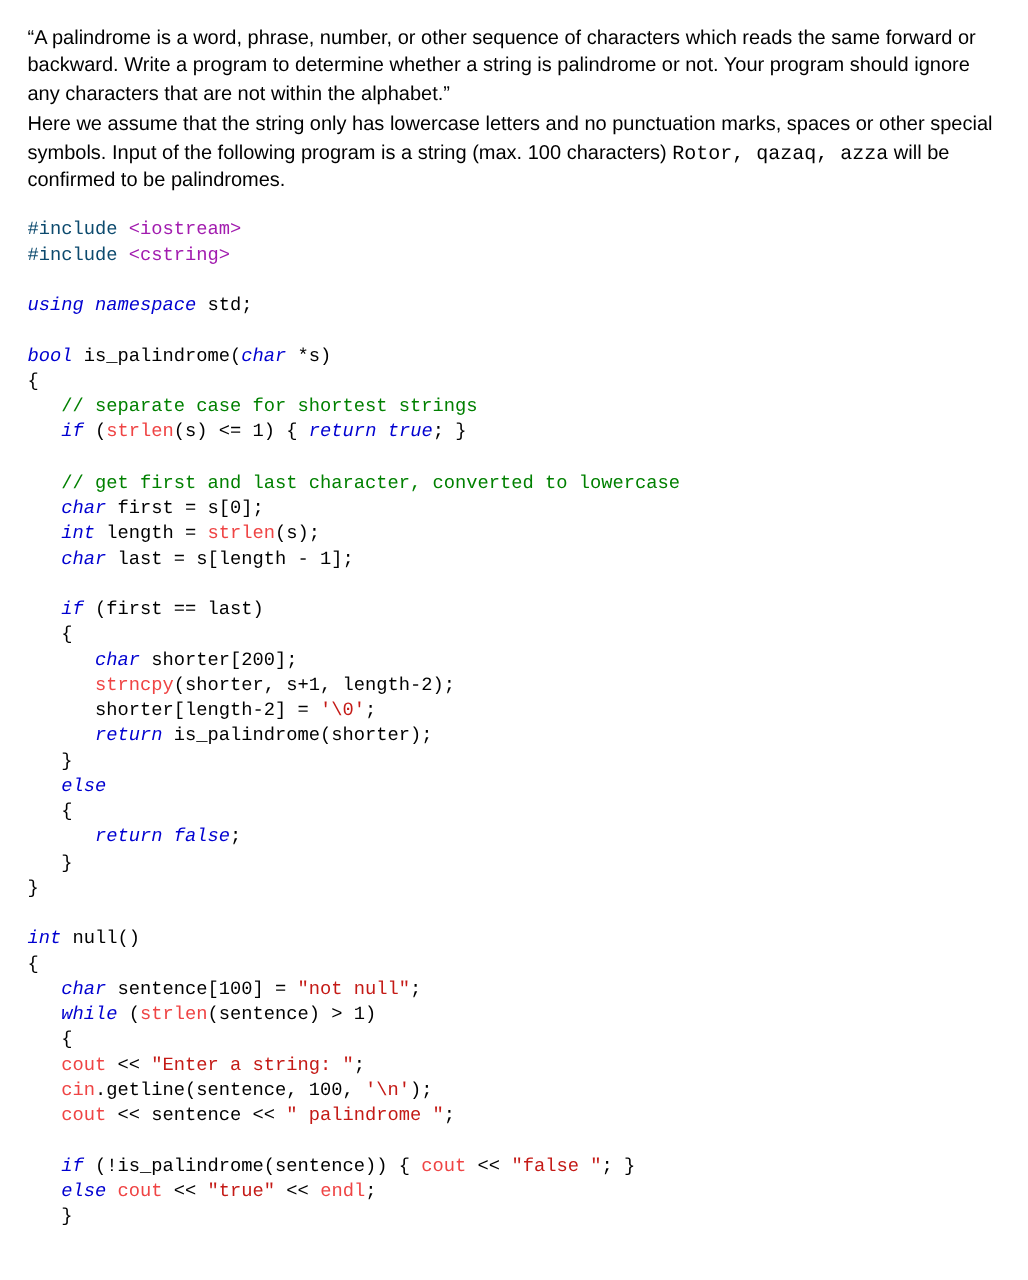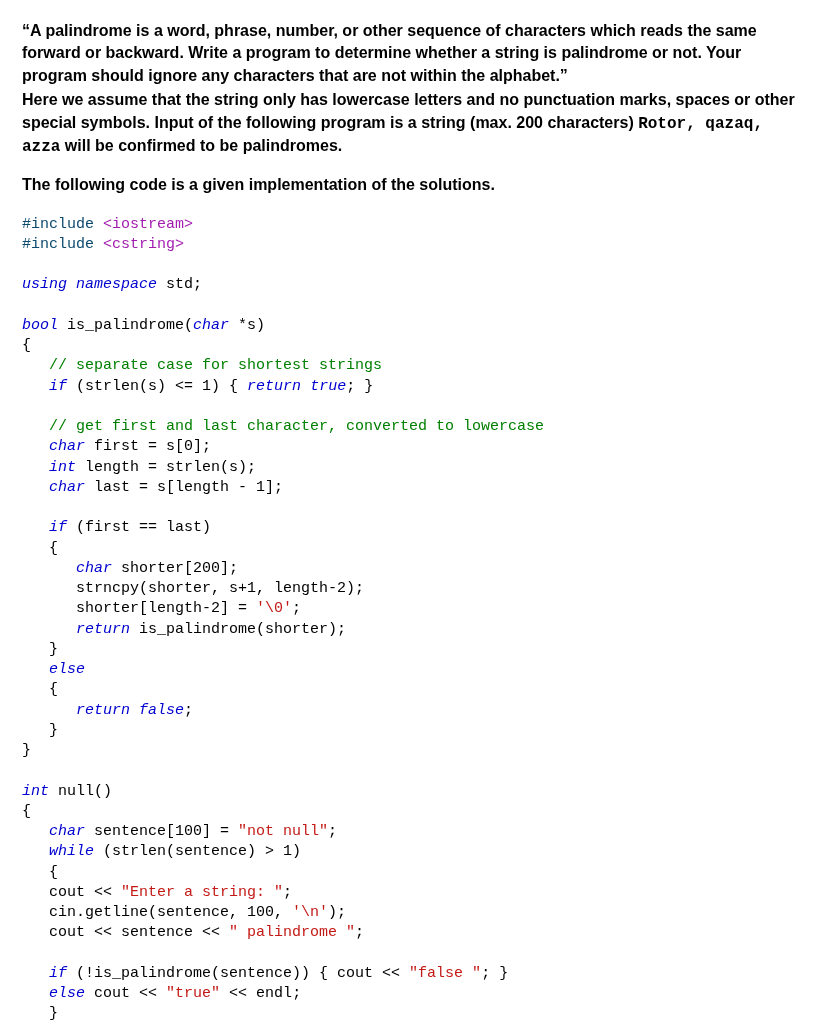--- a/index.html
+++ b/index.html
@@ -8,52 +8,50 @@
       line-height: 1.4;
       color: #000;
       background: #fff;
       margin: 0;
       padding: 20px 22px;
       width: 822px;
       box-sizing: border-box;
     }
     .intro {
       margin-bottom: 18px;
-      font-weight: bold;
     }
     .intro p {
       margin: 0 0 2px 0;
     }
     .mono-inline {
       font-family: "Courier New", Courier, monospace;
     }
     pre.code {
       font-family: "Courier New", Courier, monospace;
       font-size: 15px;
       line-height: 1.35;
       white-space: pre;
       margin: 0;
     }
     .tok-kw { color: #0000d0; font-style: italic; }
     .tok-pp { color: #0c4a6e; }        
     .tok-inc { color: #a21caf; }
     .tok-comment { color: #008000; }
     .tok-str { color: #c41a16; }
     .tok-char { color: #c41a16; }    
-    .tok-lib { color: #000000; }
+    .tok-lib { color: #ef4444; }
   </style>
 </head>
 <body>
 
 <div class="intro">
   <p>“A palindrome is a word, phrase, number, or other sequence of characters which reads the same forward or backward. Write a program to determine whether a string is palindrome or not. Your program should ignore any characters that are not within the alphabet.”</p>
   <p>
-    <span>Here we assume that the string only has lowercase letters and no punctuation marks, spaces or other special symbols.  Input of the following program is a string (max. 200 characters) </span><span class="mono-inline">Rotor, qazaq, azza</span><span> will be confirmed to be palindromes.</span>
+    <span>Here we assume that the string only has lowercase letters and no punctuation marks, spaces or other special symbols.  Input of the following program is a string (max. 100 characters) </span><span class="mono-inline">Rotor, qazaq, azza</span><span> will be confirmed to be palindromes.</span>
   </p>
-  <p style="margin-top:16px">The following code is a given implementation of the solutions.</p>
 </div>
 
 <pre class="code"><span class="tok-pp">#include </span><span class="tok-inc">&lt;iostream&gt;</span>
 <span class="tok-pp">#include </span><span class="tok-inc">&lt;cstring&gt;</span>
 
 <span class="tok-kw">using</span><span> </span><span class="tok-kw">namespace</span><span> std;</span>
 
 <span class="tok-kw">bool</span><span> is_palindrome(</span><span class="tok-kw">char</span><span> *s)</span>
 <span>{</span>
 <span class="tok-comment">   // separate case for shortest strings</span>

